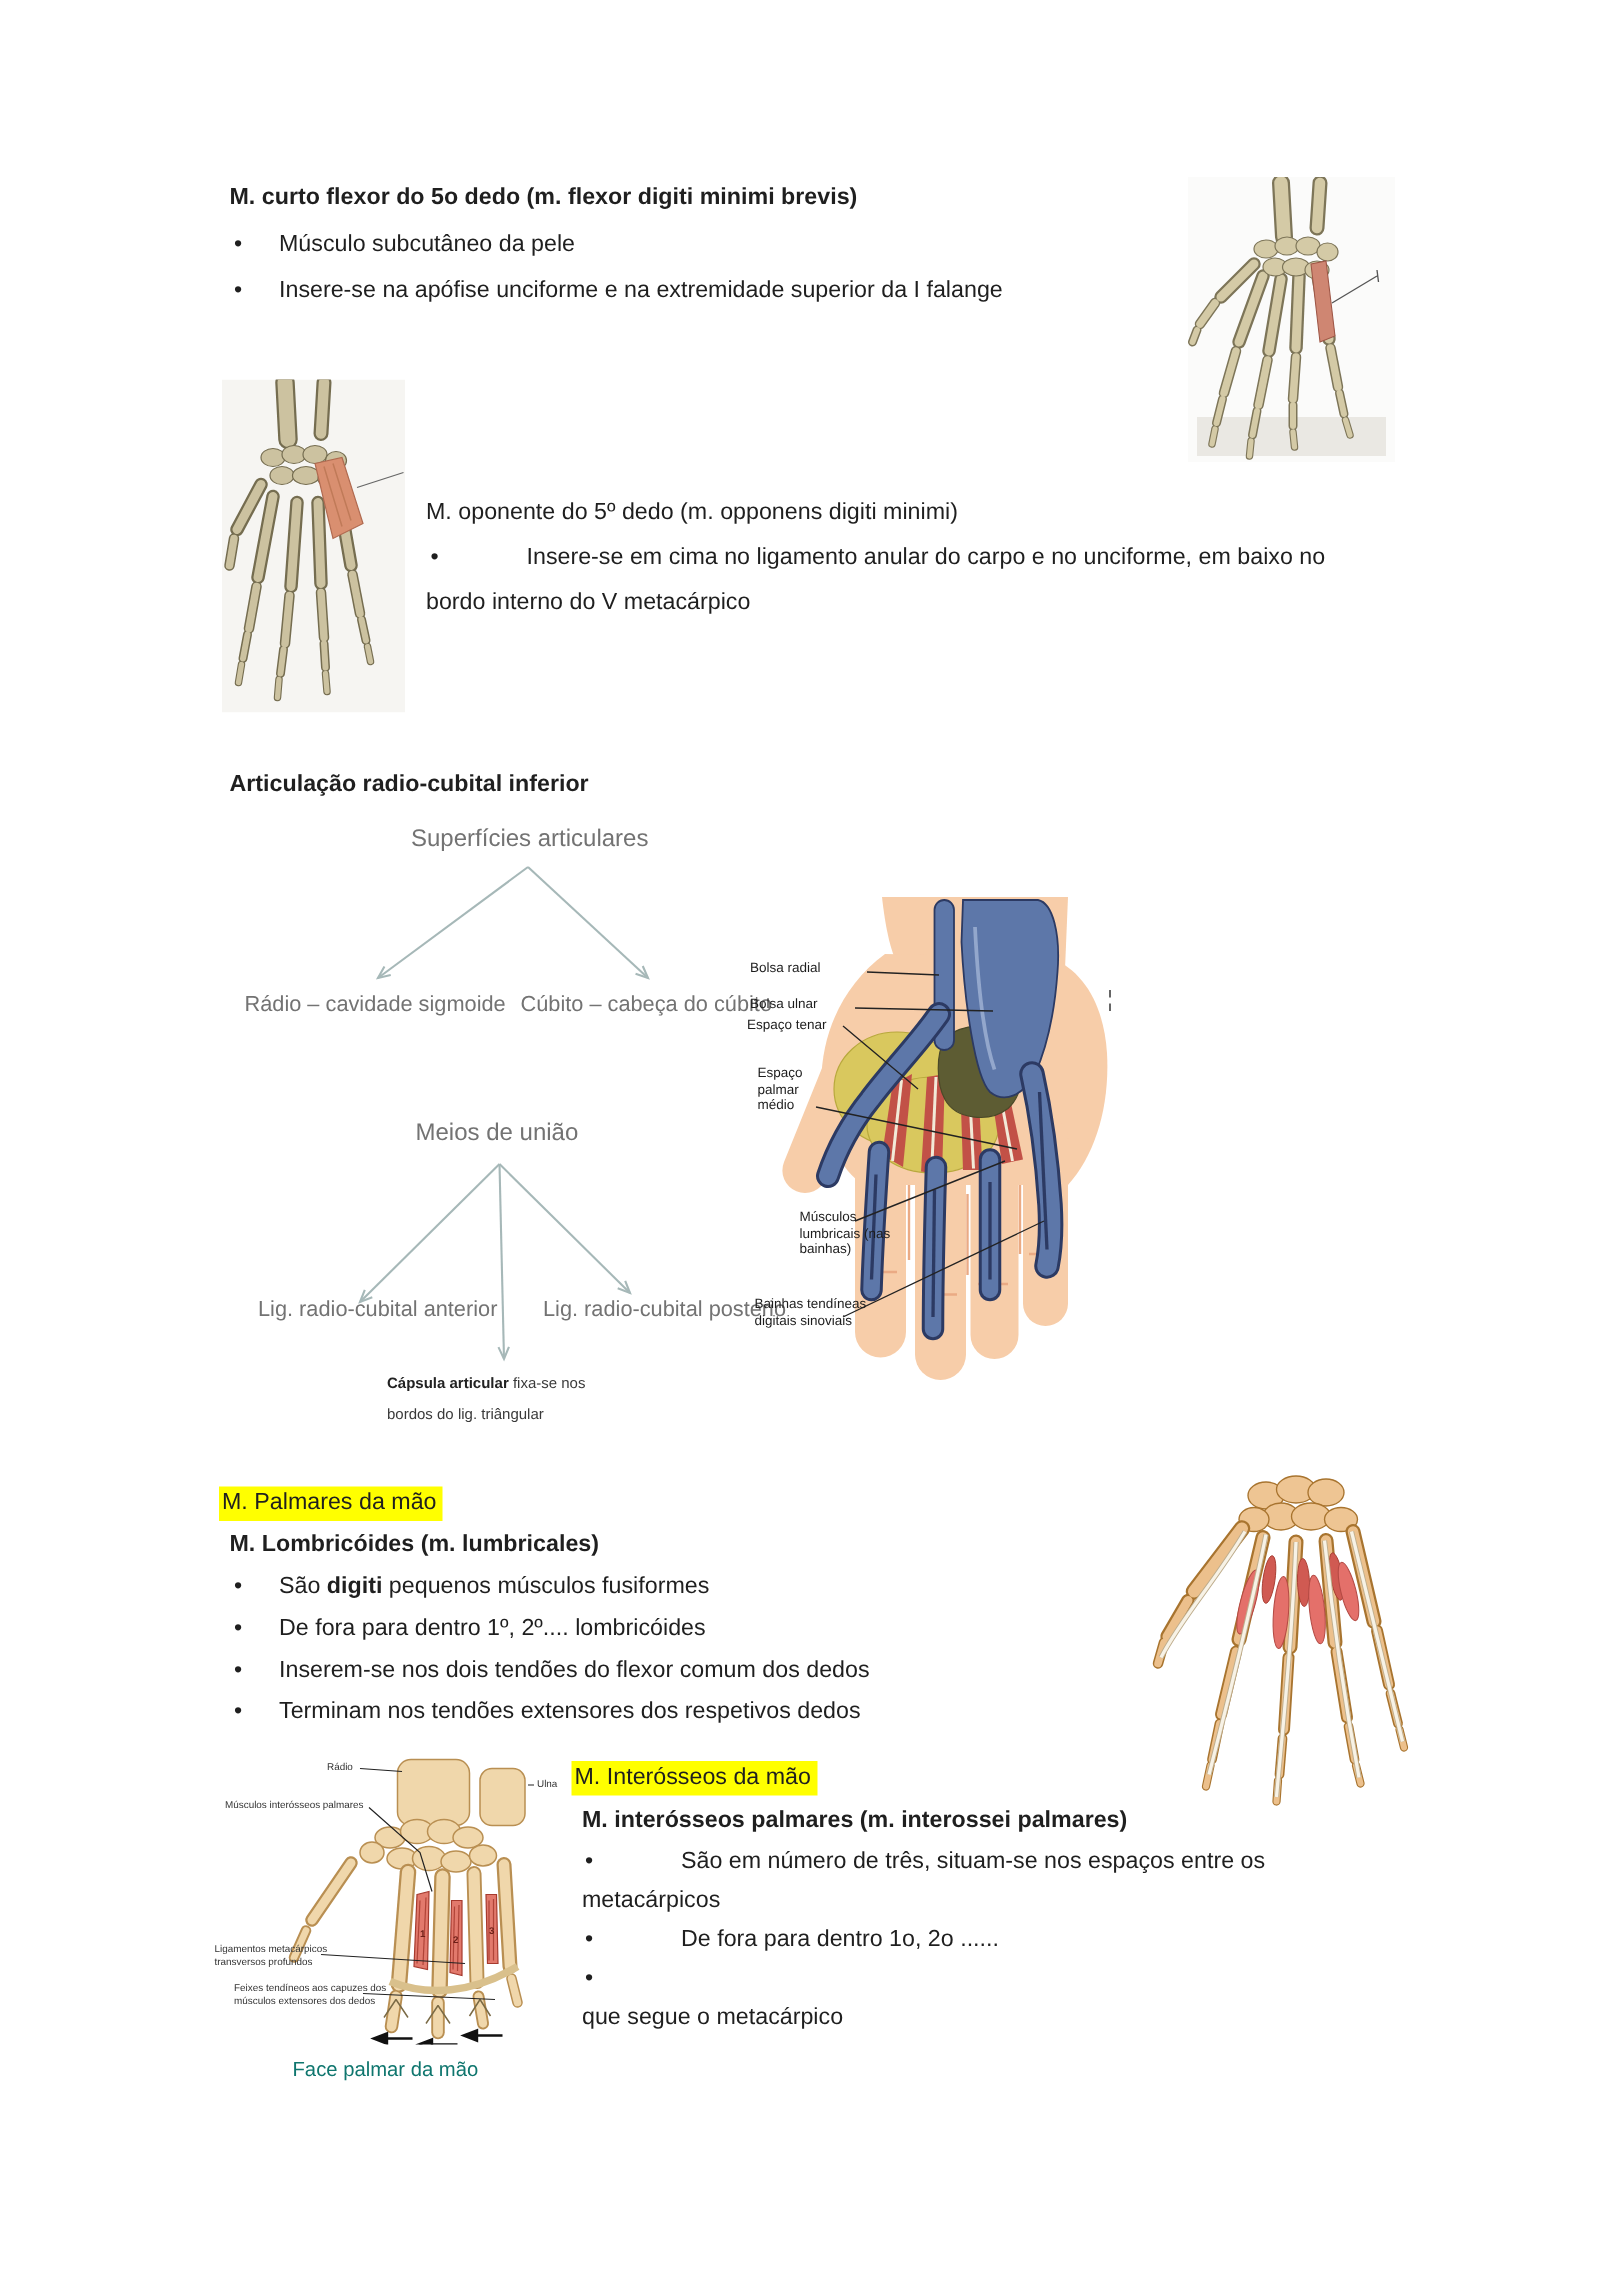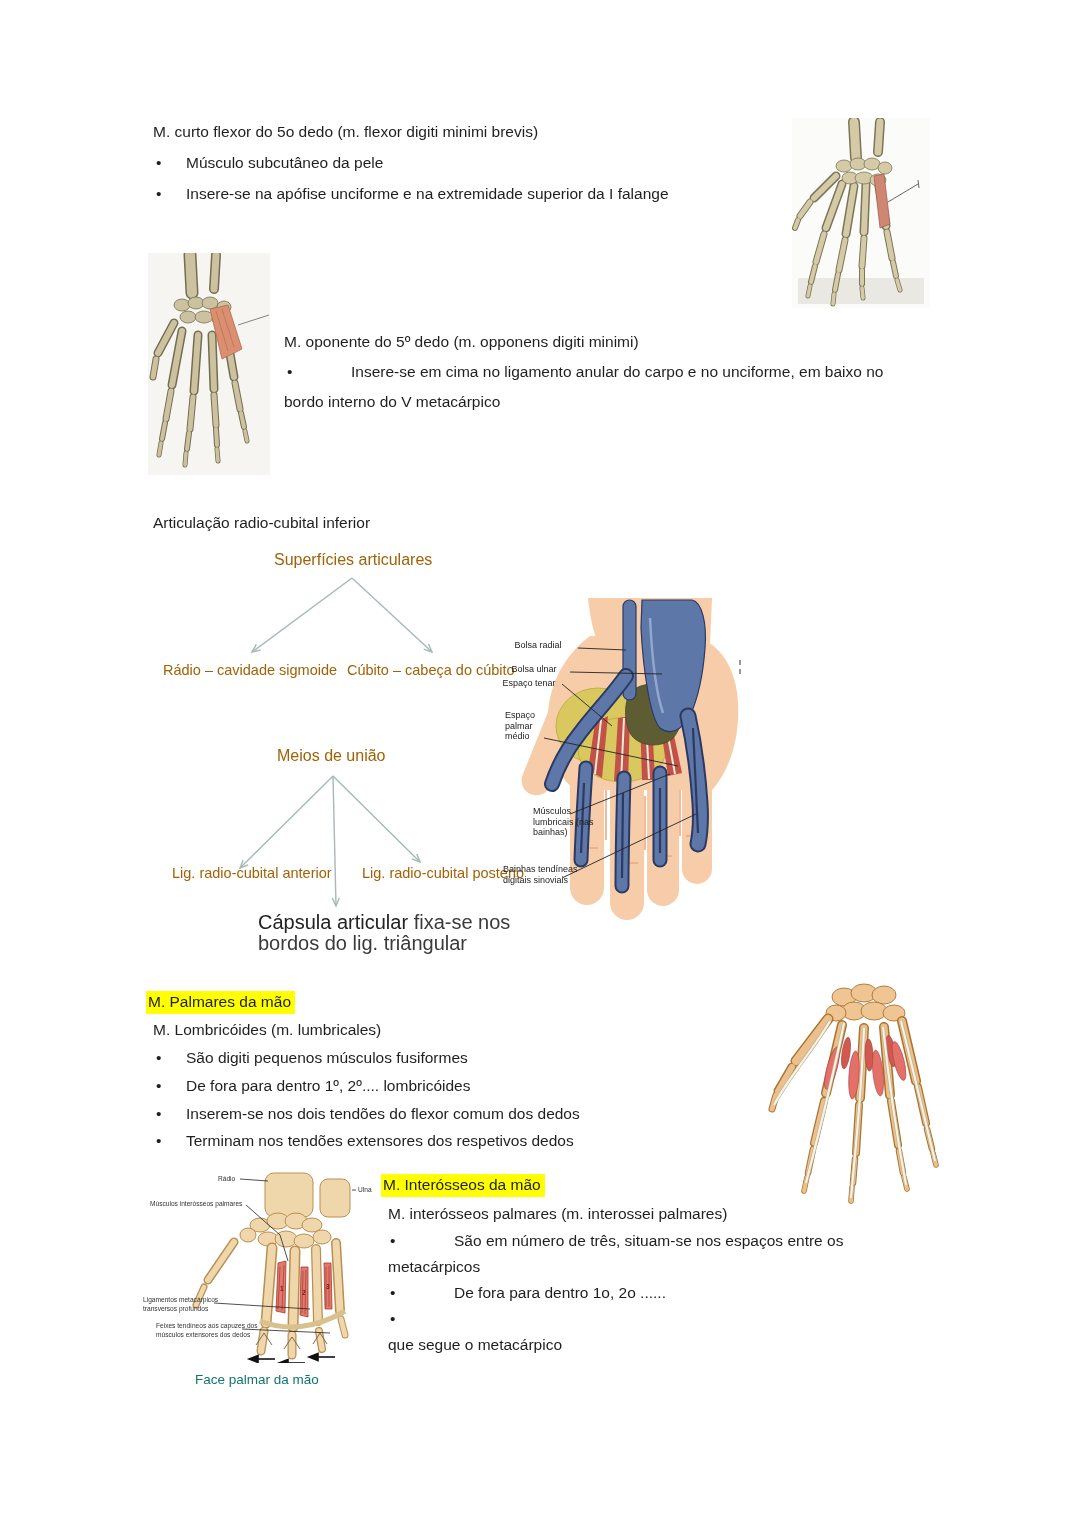--- a/index.html
+++ b/index.html
@@ -1,29 +1,29 @@
 <!DOCTYPE html>
 <html><head>
 <meta charset="utf-8">
 <style>
   *{margin:0;padding:0;box-sizing:border-box}
   html,body{background:#ffffff}
   .page{position:relative;width:1080px;height:1526px;background:#fff;
         font-family:"Liberation Sans",sans-serif;color:#1f1f1f;overflow:hidden}
   .t{position:absolute;font-size:15.5px;line-height:20px;white-space:nowrap}
-  .b{font-weight:normal}
+  .b{font-weight:bold}
   .hl{background:#ffff00;padding:1px 4px 2px 2px;display:inline-block}
   .li{position:absolute;display:flex;font-size:15.5px;line-height:20px;white-space:nowrap}
   .dot{width:30px;flex:none}
   .dot2{width:64px;flex:none}
-  .dg{position:absolute;color:#a16207;font-size:14.5px;white-space:nowrap}
+  .dg{position:absolute;color:#737373;font-size:14.5px;white-space:nowrap}
   .dg-root{font-size:16px}
-  .cap{position:absolute;color:#3a3a3a;font-size:20px;line-height:21px;white-space:nowrap}
+  .cap{position:absolute;color:#3a3a3a;font-size:10px;line-height:21px;white-space:nowrap}
   .lbl{position:absolute;font-size:9px;line-height:1.18;color:#1d1d1d}
-  .lbl.r{text-align:center}
+  .lbl.r{text-align:left}
   .lbl2{position:absolute;font-size:6.6px;line-height:1.3;color:#333;white-space:nowrap}
   .fig{position:absolute}
   .figcaption{position:absolute;font-size:13.5px;color:#0f766e;white-space:nowrap}
   svg{display:block}
 </style>
 </head>
 <body>
 
 <div class="page">
 

